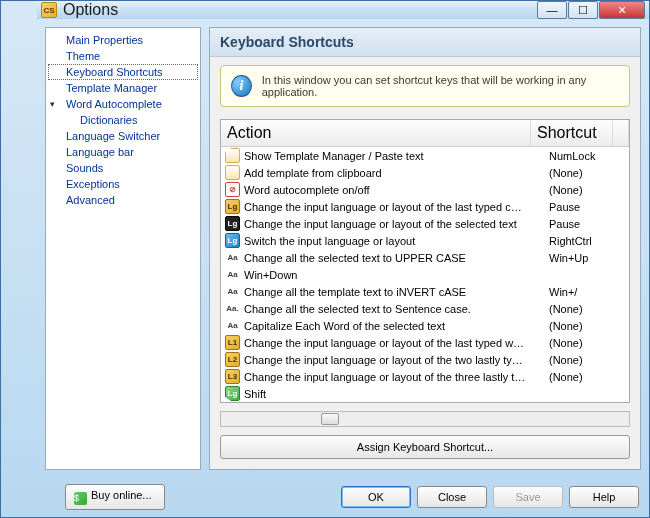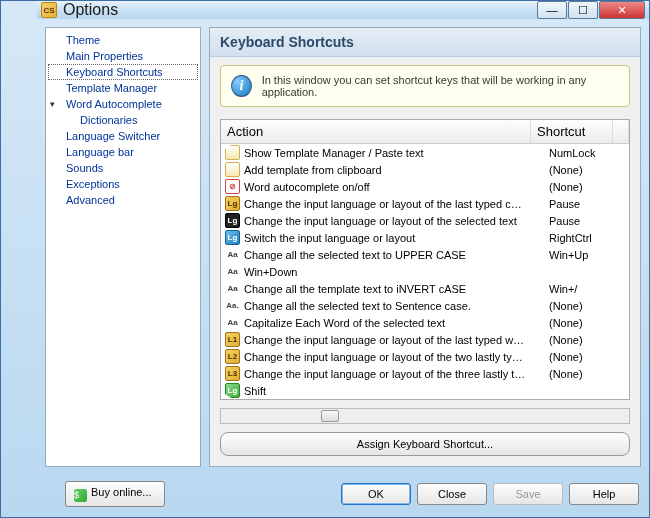--- a/index.html
+++ b/index.html
@@ -127,21 +127,21 @@
   background: #fff;
   flex: 1;
   display: flex;
   flex-direction: column;
   min-height: 0;
 }
 .thead {
   display: flex;
   background: linear-gradient(180deg,#fdfdfd,#ececec);
   border-bottom: 1px solid #ccc;
-  font-size: 13px;
+  font-size: 16px;
 }
 .thead .col {
   padding: 4px 6px;
   border-right: 1px solid #ddd;
 }
 .col-action { flex: 1; }
 .col-shortcut { width: 82px; }
 .col-scroll { width: 16px; }
 .tbody {
   flex: 1;
@@ -190,21 +190,21 @@
   width: 18px; height: 12px;
   background: linear-gradient(180deg,#f8f8f8,#ddd);
   border: 1px solid #999;
   border-radius: 2px;
 }
 .assign-btn {
   margin: 6px 10px 10px 10px;
   padding: 5px;
   background: linear-gradient(180deg,#fdfdfd,#e6e6e6);
   border: 1px solid #999;
-  border-radius: 8px;
+  border-radius: 3px;
   text-align: center;
   cursor: pointer;
 }
 .footer {
   padding: 6px 10px 10px 10px;
   display: flex;
   gap: 6px;
   align-items: center;
 }
 .btn {
@@ -236,22 +236,22 @@
     <div class="app-icon">CS</div>
     <div class="title">Options</div>
     <div class="spacer"></div>
     <div class="winbtn">—</div>
     <div class="winbtn">☐</div>
     <div class="winbtn close">✕</div>
   </div>
 
   <div class="content">
     <div class="sidebar" id="sidebar">
+        <div class="tree-item"><span>Main Properties</span></div>
         <div class="tree-item"><span>Theme</span></div>
-        <div class="tree-item"><span>Main Properties</span></div>
         <div class="tree-item selected"><span>Keyboard Shortcuts</span></div>
         <div class="tree-item"><span>Template Manager</span></div>
         <div class="tree-item"><span class="expander">▾</span><span>Word Autocomplete</span></div>
         <div class="tree-item child"><span>Dictionaries</span></div>
         <div class="tree-item"><span>Language Switcher</span></div>
         <div class="tree-item"><span>Language bar</span></div>
         <div class="tree-item"><span>Sounds</span></div>
         <div class="tree-item"><span>Exceptions</span></div>
         <div class="tree-item"><span>Advanced</span></div>
       </div>

